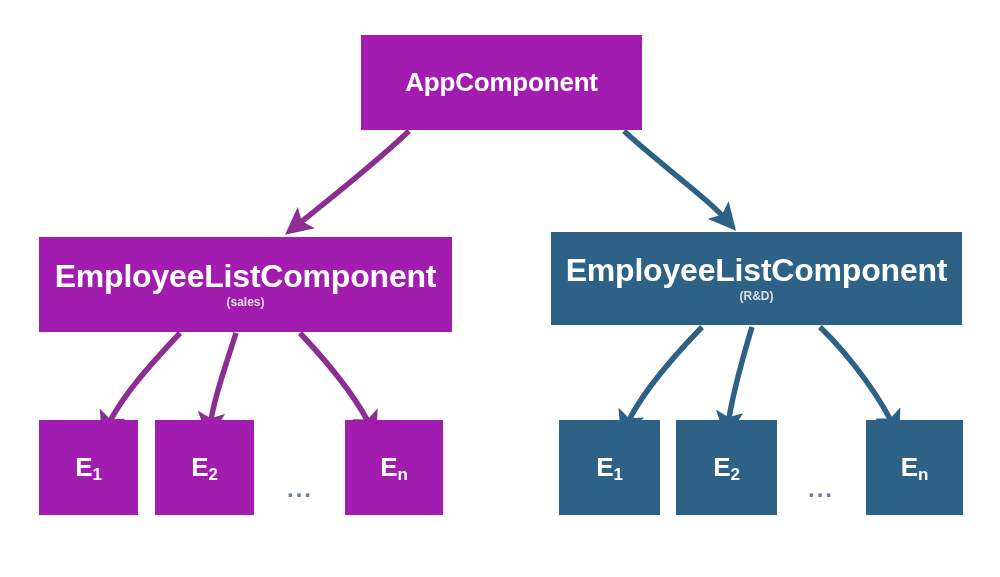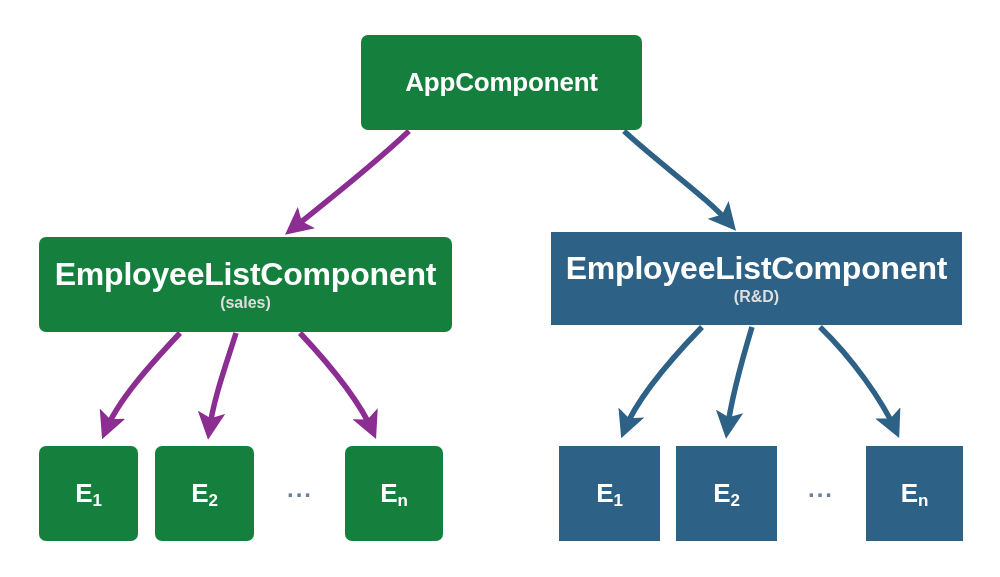--- a/index.html
+++ b/index.html
@@ -28,21 +28,21 @@
   .node {
     position: absolute;
     box-sizing: border-box;
     display: flex;
     flex-direction: column;
     align-items: center;
     justify-content: center;
     text-align: center;
     color: #ffffff;
   }
-  .node.purple { background: #15803d; border-radius: 7px; }
+  .node.purple { background: #a21caf; }
   .node.blue   { background: #2e6186; }
 
   .node-title {
     font-weight: bold;
     line-height: 1.05;
     letter-spacing: -0.2px;
     white-space: nowrap;
   }
   .node-sub {
     font-weight: bold;
@@ -69,25 +69,25 @@
   }
   #list-rnd {
     left: 551px;
     top: 232px;
     width: 411px;
     height: 93px;
   }
   #list-sales .node-title,
   #list-rnd .node-title { font-size: 32px; }
   #list-sales .node-sub,
-  #list-rnd .node-sub { font-size: 16px; margin-top: 2px; }
+  #list-rnd .node-sub { font-size: 12px; margin-top: 2px; }
 
   
   .leaf {
-    top: 446px;
+    top: 420px;
     height: 95px;
   }
   .leaf .node-title {
     font-size: 26px;
   }
   .leaf .node-title sub {
     font-size: 17px;
     line-height: 0;
     vertical-align: baseline;
     position: relative;

